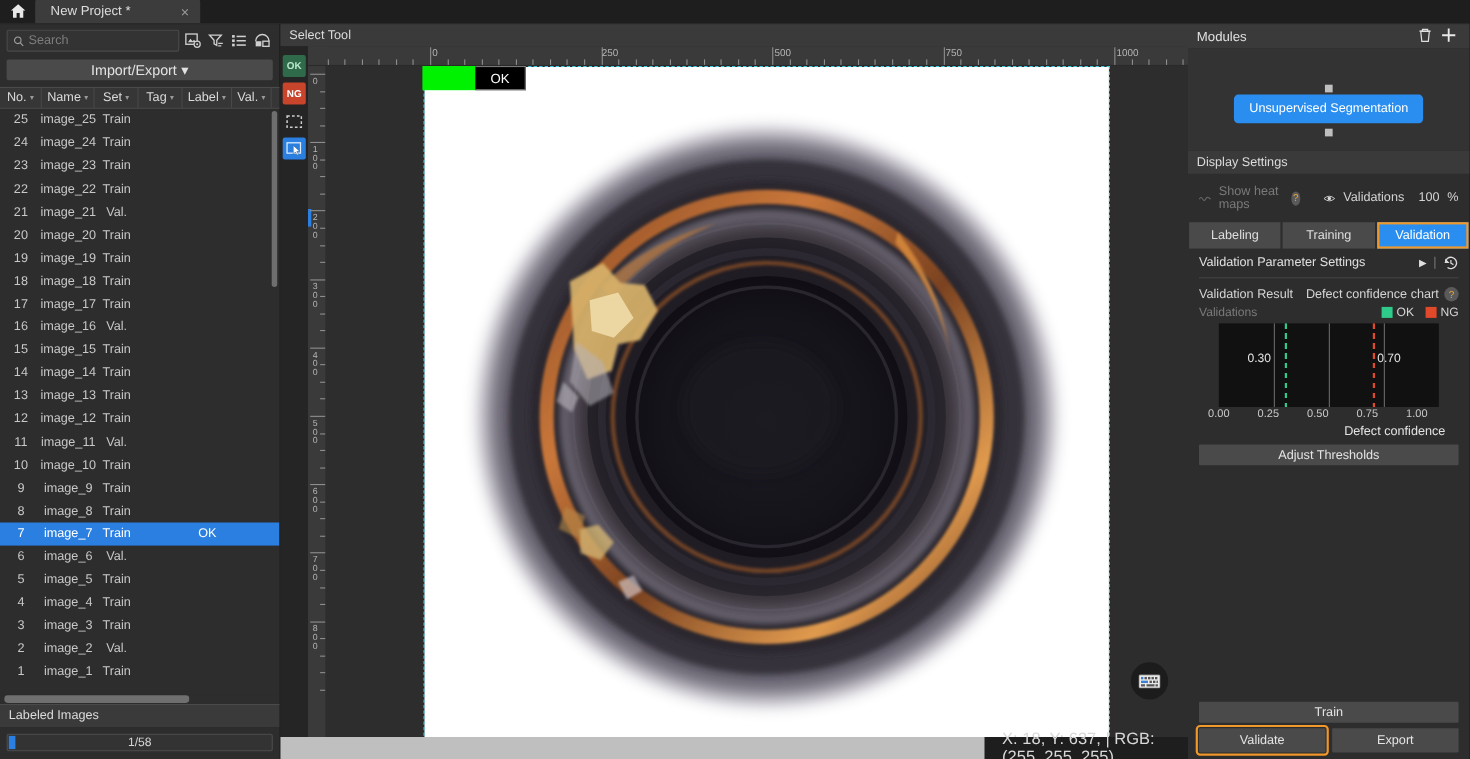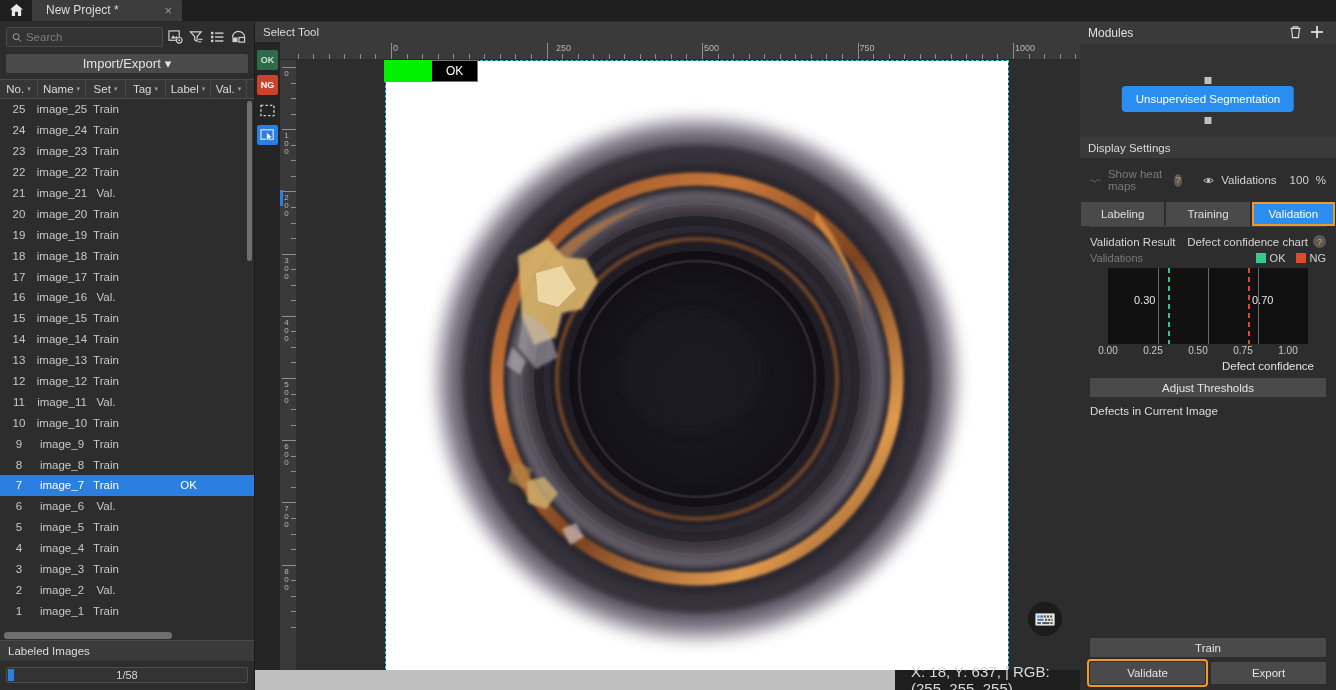--- a/index.html
+++ b/index.html
@@ -572,21 +572,21 @@
                 <div class="tickmark" style="left: 110.55px; height: 5px;"></div>
                 <div class="tickmark" style="left: 126.1px; height: 5px;"></div>
                 <div class="tickmark" style="left: 141.65px; height: 5px;"></div>
                 <div class="tickmark" style="left: 157.2px; height: 5px;"></div>
                 <div class="tickmark" style="left: 172.75px; height: 5px;"></div>
                 <div class="tickmark" style="left: 188.3px; height: 5px;"></div>
                 <div class="tickmark" style="left: 203.85px; height: 5px;"></div>
                 <div class="tickmark" style="left: 219.4px; height: 5px;"></div>
                 <div class="tickmark" style="left: 234.95px; height: 5px;"></div>
                 <div class="tickmark" style="left: 250.5px; height: 16px;"></div>
-                <div class="ticklabel" style="left: 260px;">250</div>
+                <div class="ticklabel" style="left: 251px;">250</div>
                 <div class="tickmark" style="left: 266.05px; height: 5px;"></div>
                 <div class="tickmark" style="left: 281.6px; height: 5px;"></div>
                 <div class="tickmark" style="left: 297.15px; height: 5px;"></div>
                 <div class="tickmark" style="left: 312.7px; height: 5px;"></div>
                 <div class="tickmark" style="left: 328.25px; height: 5px;"></div>
                 <div class="tickmark" style="left: 343.8px; height: 5px;"></div>
                 <div class="tickmark" style="left: 359.35px; height: 5px;"></div>
                 <div class="tickmark" style="left: 374.9px; height: 5px;"></div>
                 <div class="tickmark" style="left: 390.45px; height: 5px;"></div>
                 <div class="tickmark" style="left: 406px; height: 16px;"></div>
@@ -849,20 +849,31 @@
         <span style="margin-left:6px">100</span>
         <span>%</span>
       </div>
 
       <div class="tabs3">
         <div class="tab3">Labeling</div>
         <div class="tab3">Training</div>
         <div class="tab3 active">Validation</div>
       </div>
 
+      <div class="vps-row">
+        <span>Validation Parameter Settings</span>
+        <span class="sp"></span>
+        <span style="font-size:9px;color:#e0e0e0;padding-right:6px">▶</span>
+        <span style="color:#777;padding-right:6px">|</span>
+        <svg width="14" height="14" viewBox="0 0 15 15">
+          <path d="M2 7.5 A5.5 5.5 0 1 1 4.2 11.9" fill="none" stroke="#dcdcdc" stroke-width="1.3"></path>
+          <path d="M2 3.2 L2 7.6 L6.2 7.6 Z" fill="#dcdcdc"></path>
+          <path d="M7.5 4.6 L7.5 7.8 L10 9.2" fill="none" stroke="#dcdcdc" stroke-width="1.2"></path>
+        </svg>
+      </div>
       <div class="divider"></div>
 
       <div class="vr-row">
         <span>Validation Result</span>
         <span class="sp"></span>
         <span>Defect confidence chart</span>
         <span class="qmark" style="margin-left:5px">?</span>
       </div>
 
       <div class="prop-row">
@@ -895,21 +906,20 @@
             <span style="left: 145px;">0.75</span>
             <span style="left: 190px;">1.00</span>
           </div>
         <div class="dc-label">Defect confidence</div>
       </div>
 
       <div class="adj-wrap">
         <div class="btn">Adjust Thresholds</div>
       </div>
 
-      <div class="dci">Defects in Current Image</div>
       <div class="spacer"></div>
 
       <div class="bottom-btns">
         <div class="btn train-btn">Train</div>
         <div class="two-btns">
           <div class="btn highlight">Validate</div>
           <div class="btn">Export</div>
         </div>
       </div>
     </div>

